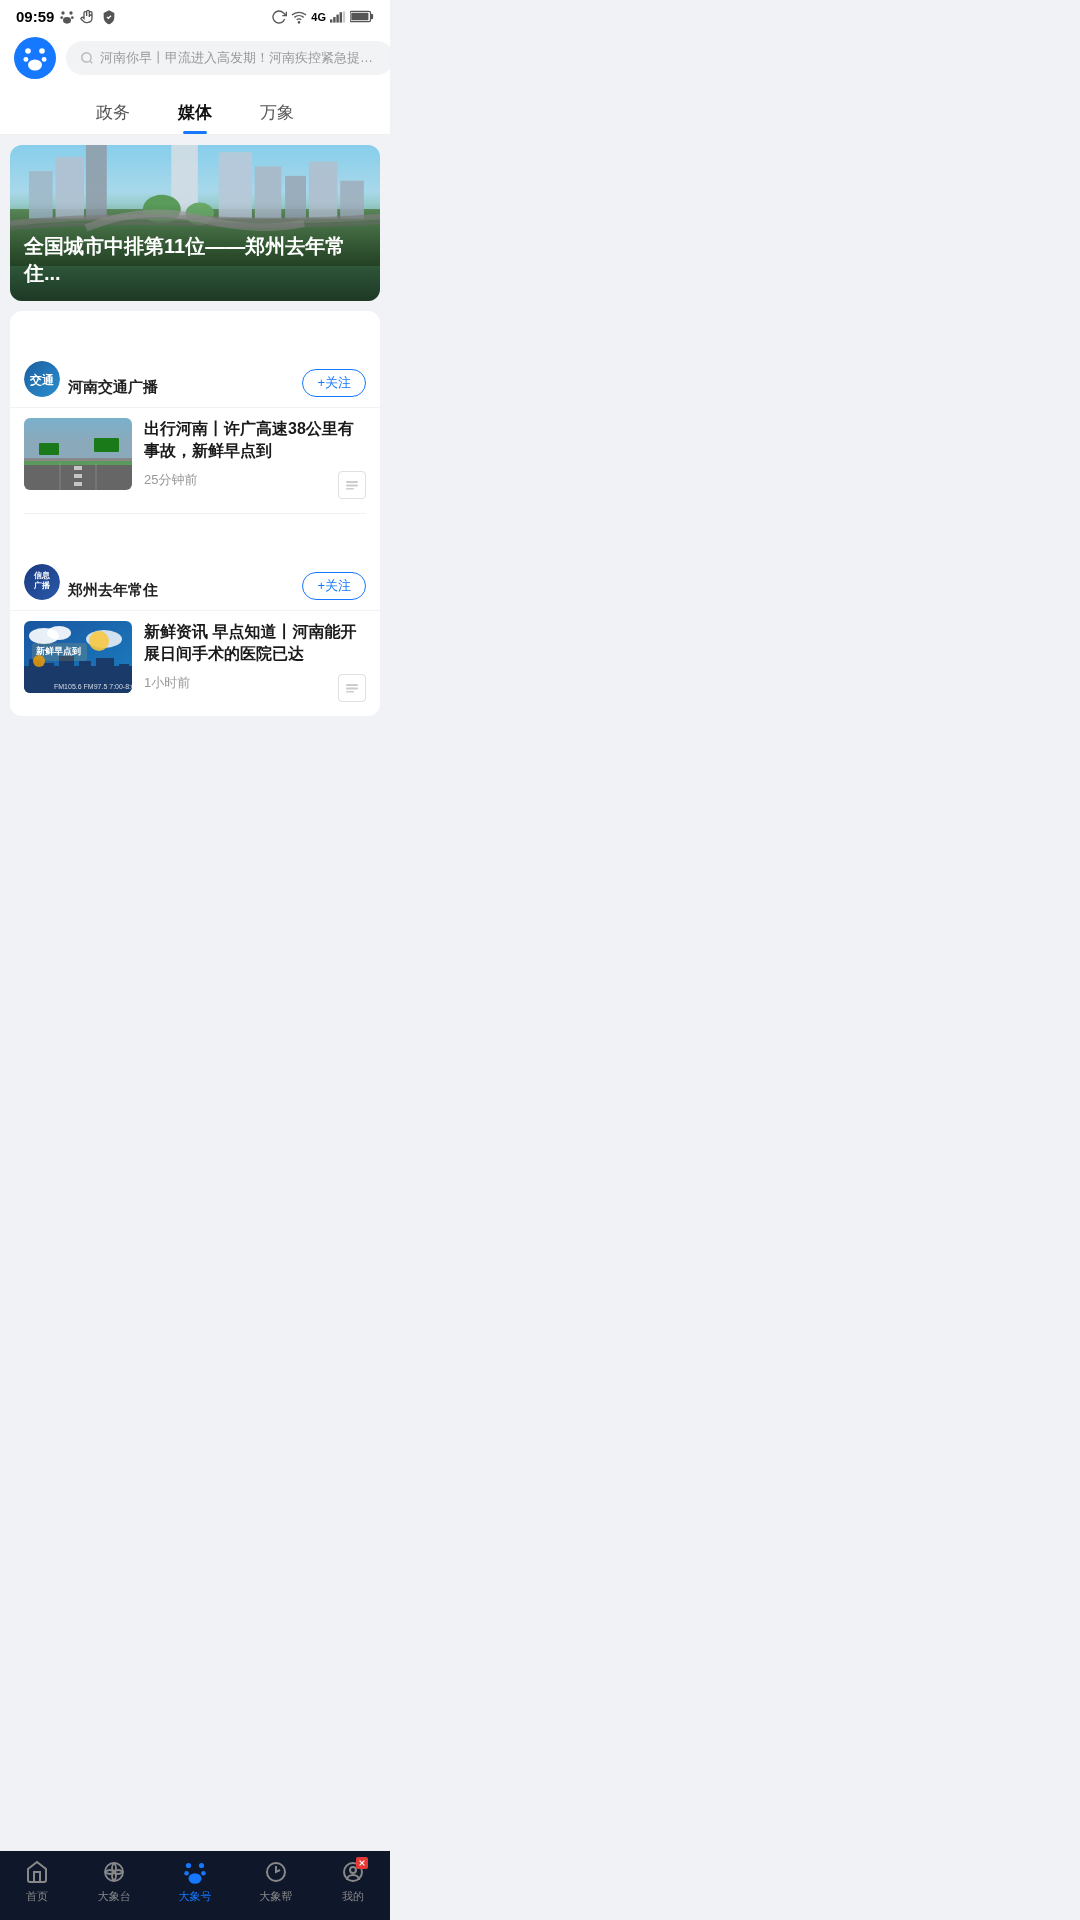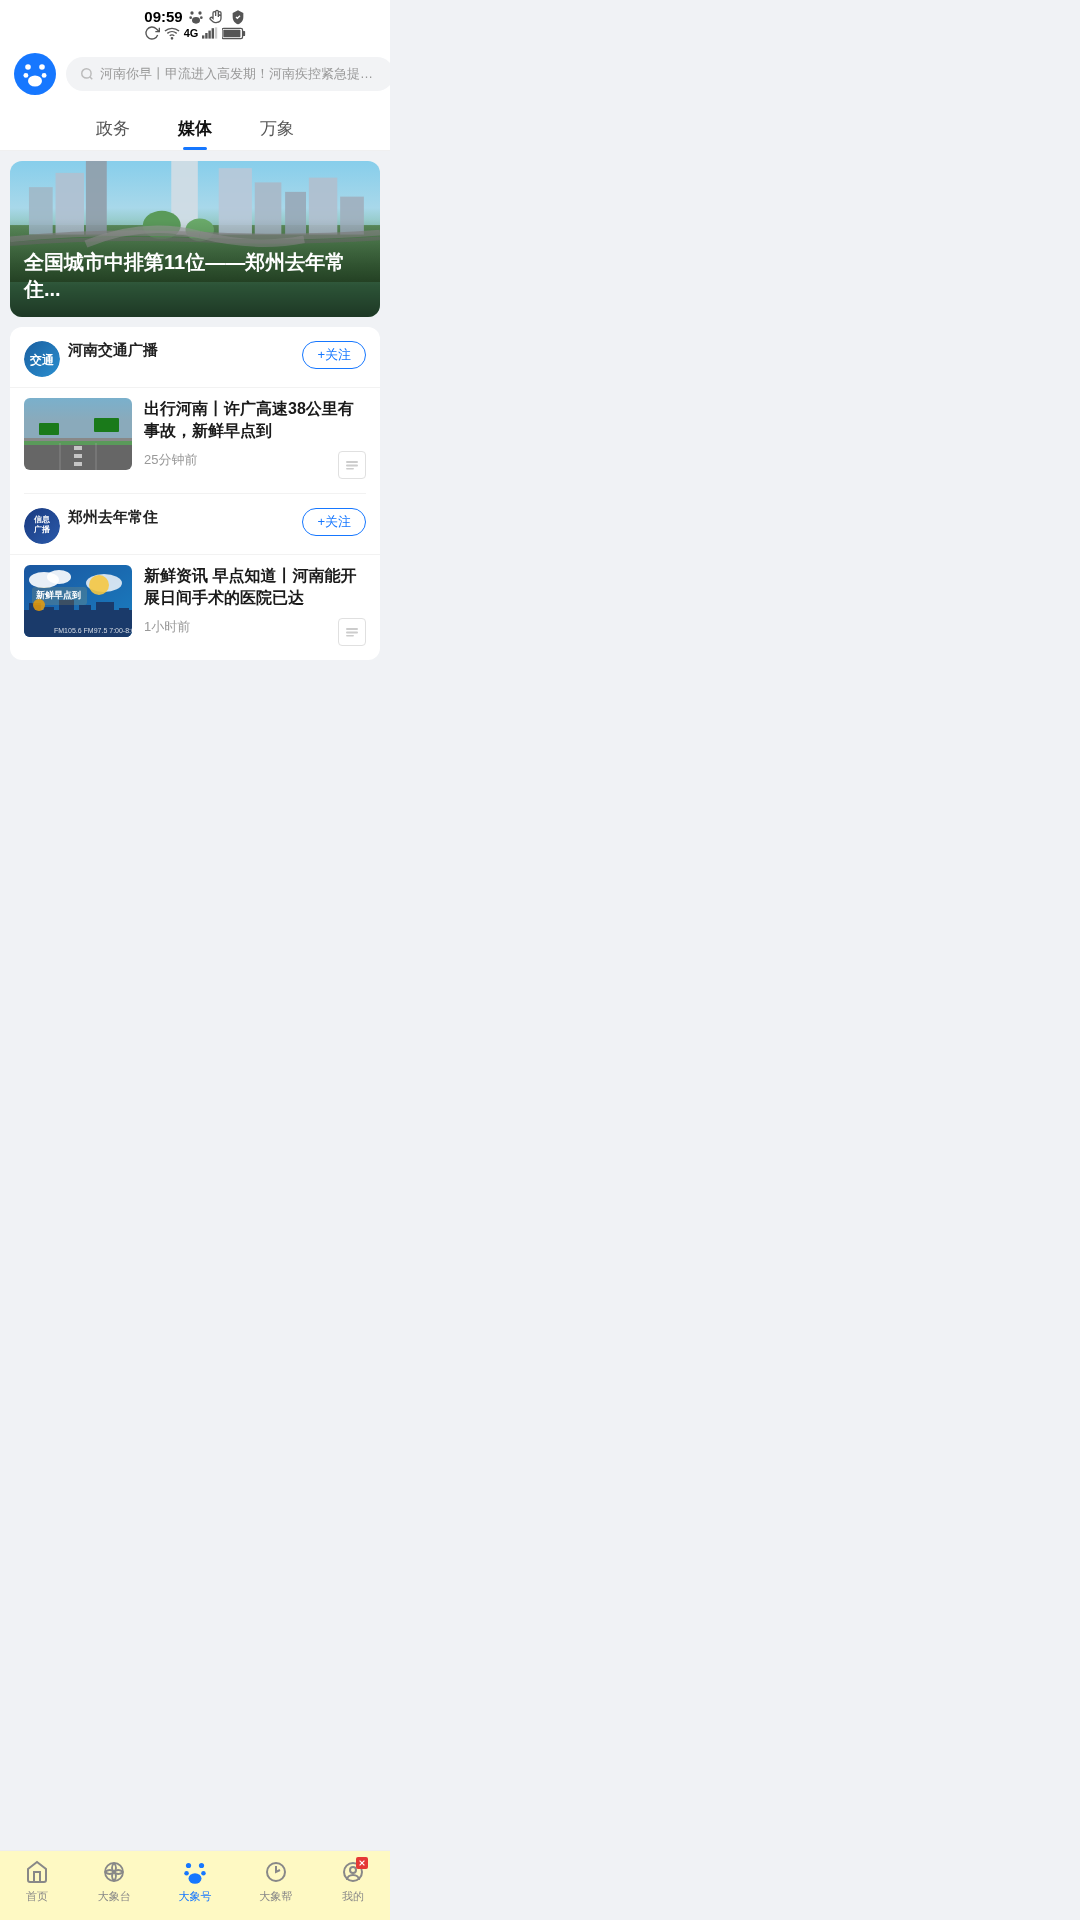--- a/index.html
+++ b/index.html
@@ -9,26 +9,24 @@
       min-height: 690px;
       font-family: -apple-system, "PingFang SC", "Microsoft YaHei", sans-serif;
       background: #f0f2f5;
       overflow-x: hidden;
     }
 
     
     .status-bar {
       display: flex;
       justify-content: space-between;
-      align-items: center;
       padding: 8px 16px 4px;
       background: #fff;
       font-size: 13px;
       font-weight: 600;
-      flex-direction: column;
     }
     .status-left { display: flex; align-items: center; gap: 5px; }
     .status-right { display: flex; align-items: center; gap: 4px; }
     .status-time { font-size: 15px; font-weight: 700; }
 
     
     .header {
       background: #fff;
       padding: 8px 14px 10px;
       display: flex;
@@ -127,22 +125,23 @@
     .content-section {
       background: #fff;
       border-radius: 12px;
       margin: 10px 10px;
       overflow: hidden;
     }
 
     
     .channel-header {
       display: flex;
-      align-items: flex-start;
+      align-items: flex-end;
       padding: 14px 14px 10px;
+      margin-top: 36px;
     }
     .channel-logo {
       width: 36px;
       height: 36px;
       border-radius: 50%;
       margin-right: 8px;
       overflow: hidden;
       flex-shrink: 0;
     }
     .channel-name {
@@ -207,21 +206,21 @@
       background: #f2f2f2;
       margin: 0 14px;
     }
 
     
     .bottom-nav {
       position: fixed;
       bottom: 0;
       left: 0;
       width: 390px;
-      background: #fef9c3;
+      background: #0f172a;
       border-top: 1px solid #eee;
       display: flex;
       justify-content: space-around;
       padding: 8px 0 16px;
     }
     .nav-item {
       display: flex;
       flex-direction: column;
       align-items: center;
       gap: 4px;

